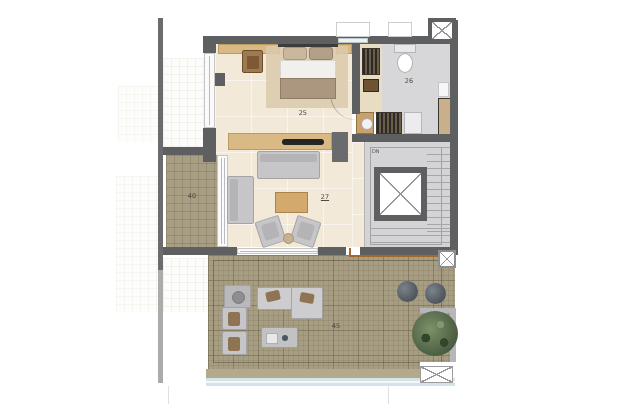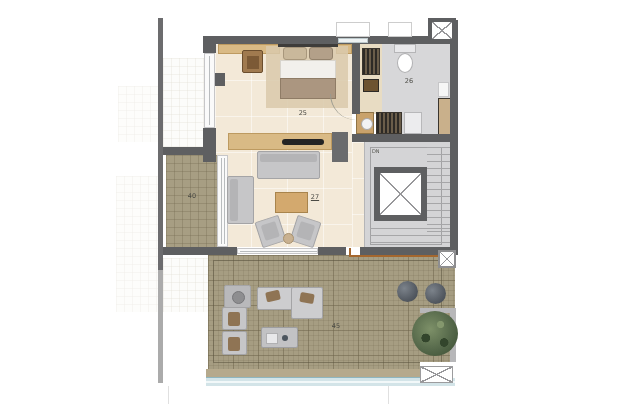--- a/index.html
+++ b/index.html
@@ -173,18 +173,18 @@
   <div class="abs" style="left:388px;top:22px;width:24px;height:15px;background:#fff;border:1px solid #cdcdcd;box-sizing:border-box;"></div>
   <div class="xbox" style="left:428px;top:18px;width:28px;height:25px;border:4px solid #5e5f61;box-sizing:border-box;"></div>
   <div class="xbox" style="left:438px;top:250px;width:18px;height:18px;border:2px solid #8e8e90;box-sizing:border-box;"></div>
   <div class="xbox" style="left:420px;top:366px;width:33px;height:17px;border:1px solid #9c9c9e;box-sizing:border-box;"></div>
 
   <div class="abs" style="left:168px;top:386px;width:1px;height:18px;background:#e0e0e0;"></div>
   <div class="abs" style="left:388px;top:386px;width:1px;height:18px;background:#e0e0e0;"></div>
 
   <div class="rlabel" style="left:291px;top:109px;text-align:right;">25</div>
   <div class="rlabel" style="left:401px;top:77px;">26</div>
-  <div class="rlabel" style="left:307px;top:193px;text-decoration:underline;">27</div>
+  <div class="rlabel" style="left:317px;top:193px;text-decoration:underline;">27</div>
   <div class="rlabel" style="left:184px;top:192px;">40</div>
   <div class="rlabel" style="left:328px;top:322px;">45</div>
   <div class="dnlabel" style="left:372px;top:148px;">DN</div>
 
 </div>
 
 </body></html>

